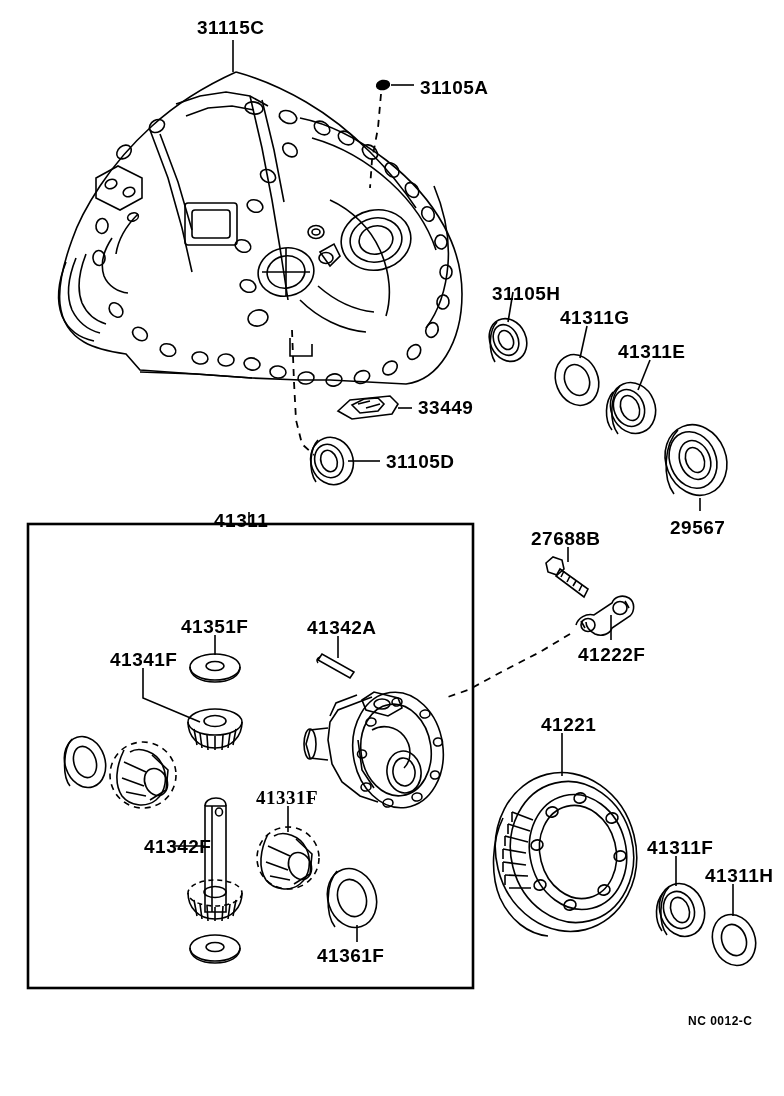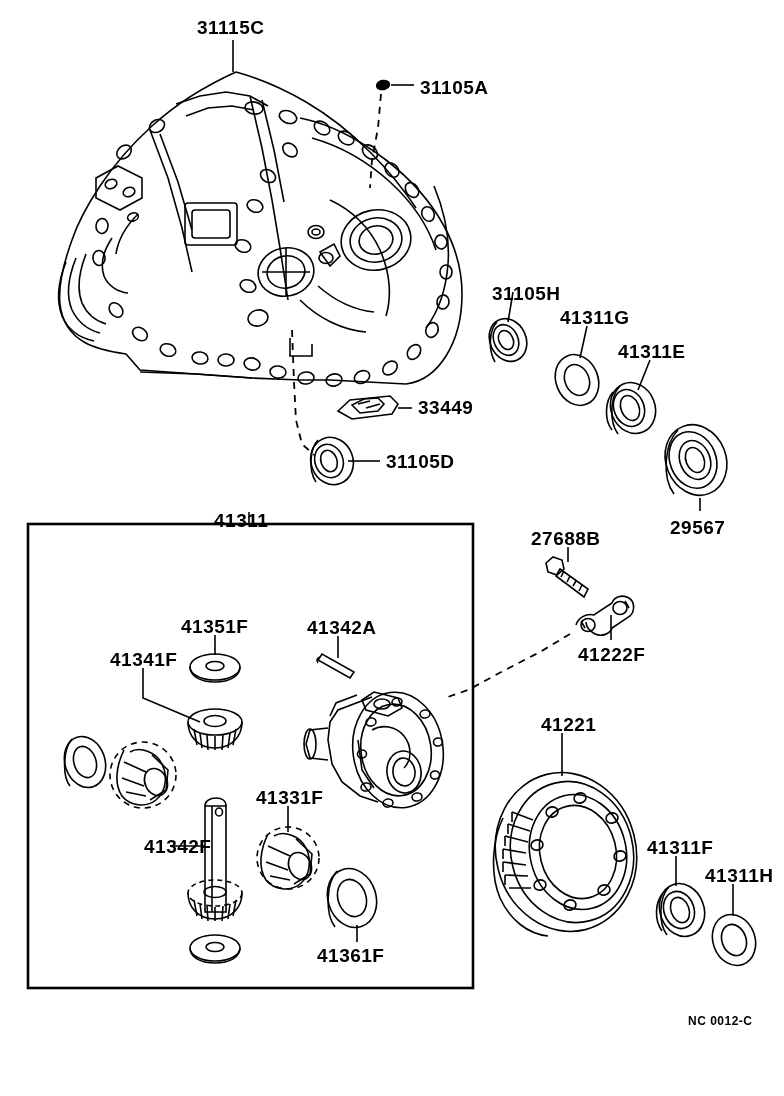--- a/index.html
+++ b/index.html
@@ -359,21 +359,21 @@
   <div class="lbl" style="left:618px;top:342px;">41311E</div>
   <div class="lbl" style="left:670px;top:518px;">29567</div>
   <div class="lbl" style="left:418px;top:398px;">33449</div>
   <div class="lbl" style="left:386px;top:452px;">31105D</div>
   <div class="lbl" style="left:214px;top:491px;margin-top:20px;">41311</div>
   <div class="lbl" style="left:531px;top:529px;">27688B</div>
   <div class="lbl" style="left:578px;top:645px;">41222F</div>
   <div class="lbl" style="left:181px;top:617px;">41351F</div>
   <div class="lbl" style="left:110px;top:650px;">41341F</div>
   <div class="lbl" style="left:307px;top:618px;">41342A</div>
-  <div class="lbl" style="left:256px;top:788px;">41331F</div>
+  <div class="lbl" style="left:256px;top:788px;font-family:Liberation Serif, serif;">41331F</div>
   <div class="lbl" style="left:96px;top:837px;margin-left:48px;">41342F</div>
   <div class="lbl" style="left:317px;top:946px;">41361F</div>
   <div class="lbl" style="left:541px;top:715px;">41221</div>
   <div class="lbl" style="left:647px;top:838px;">41311F</div>
   <div class="lbl" style="left:705px;top:866px;">41311H</div>
 
   <div class="code" style="left:688px;top:1014px;">NC 0012-C</div>
 
 </div>
 

